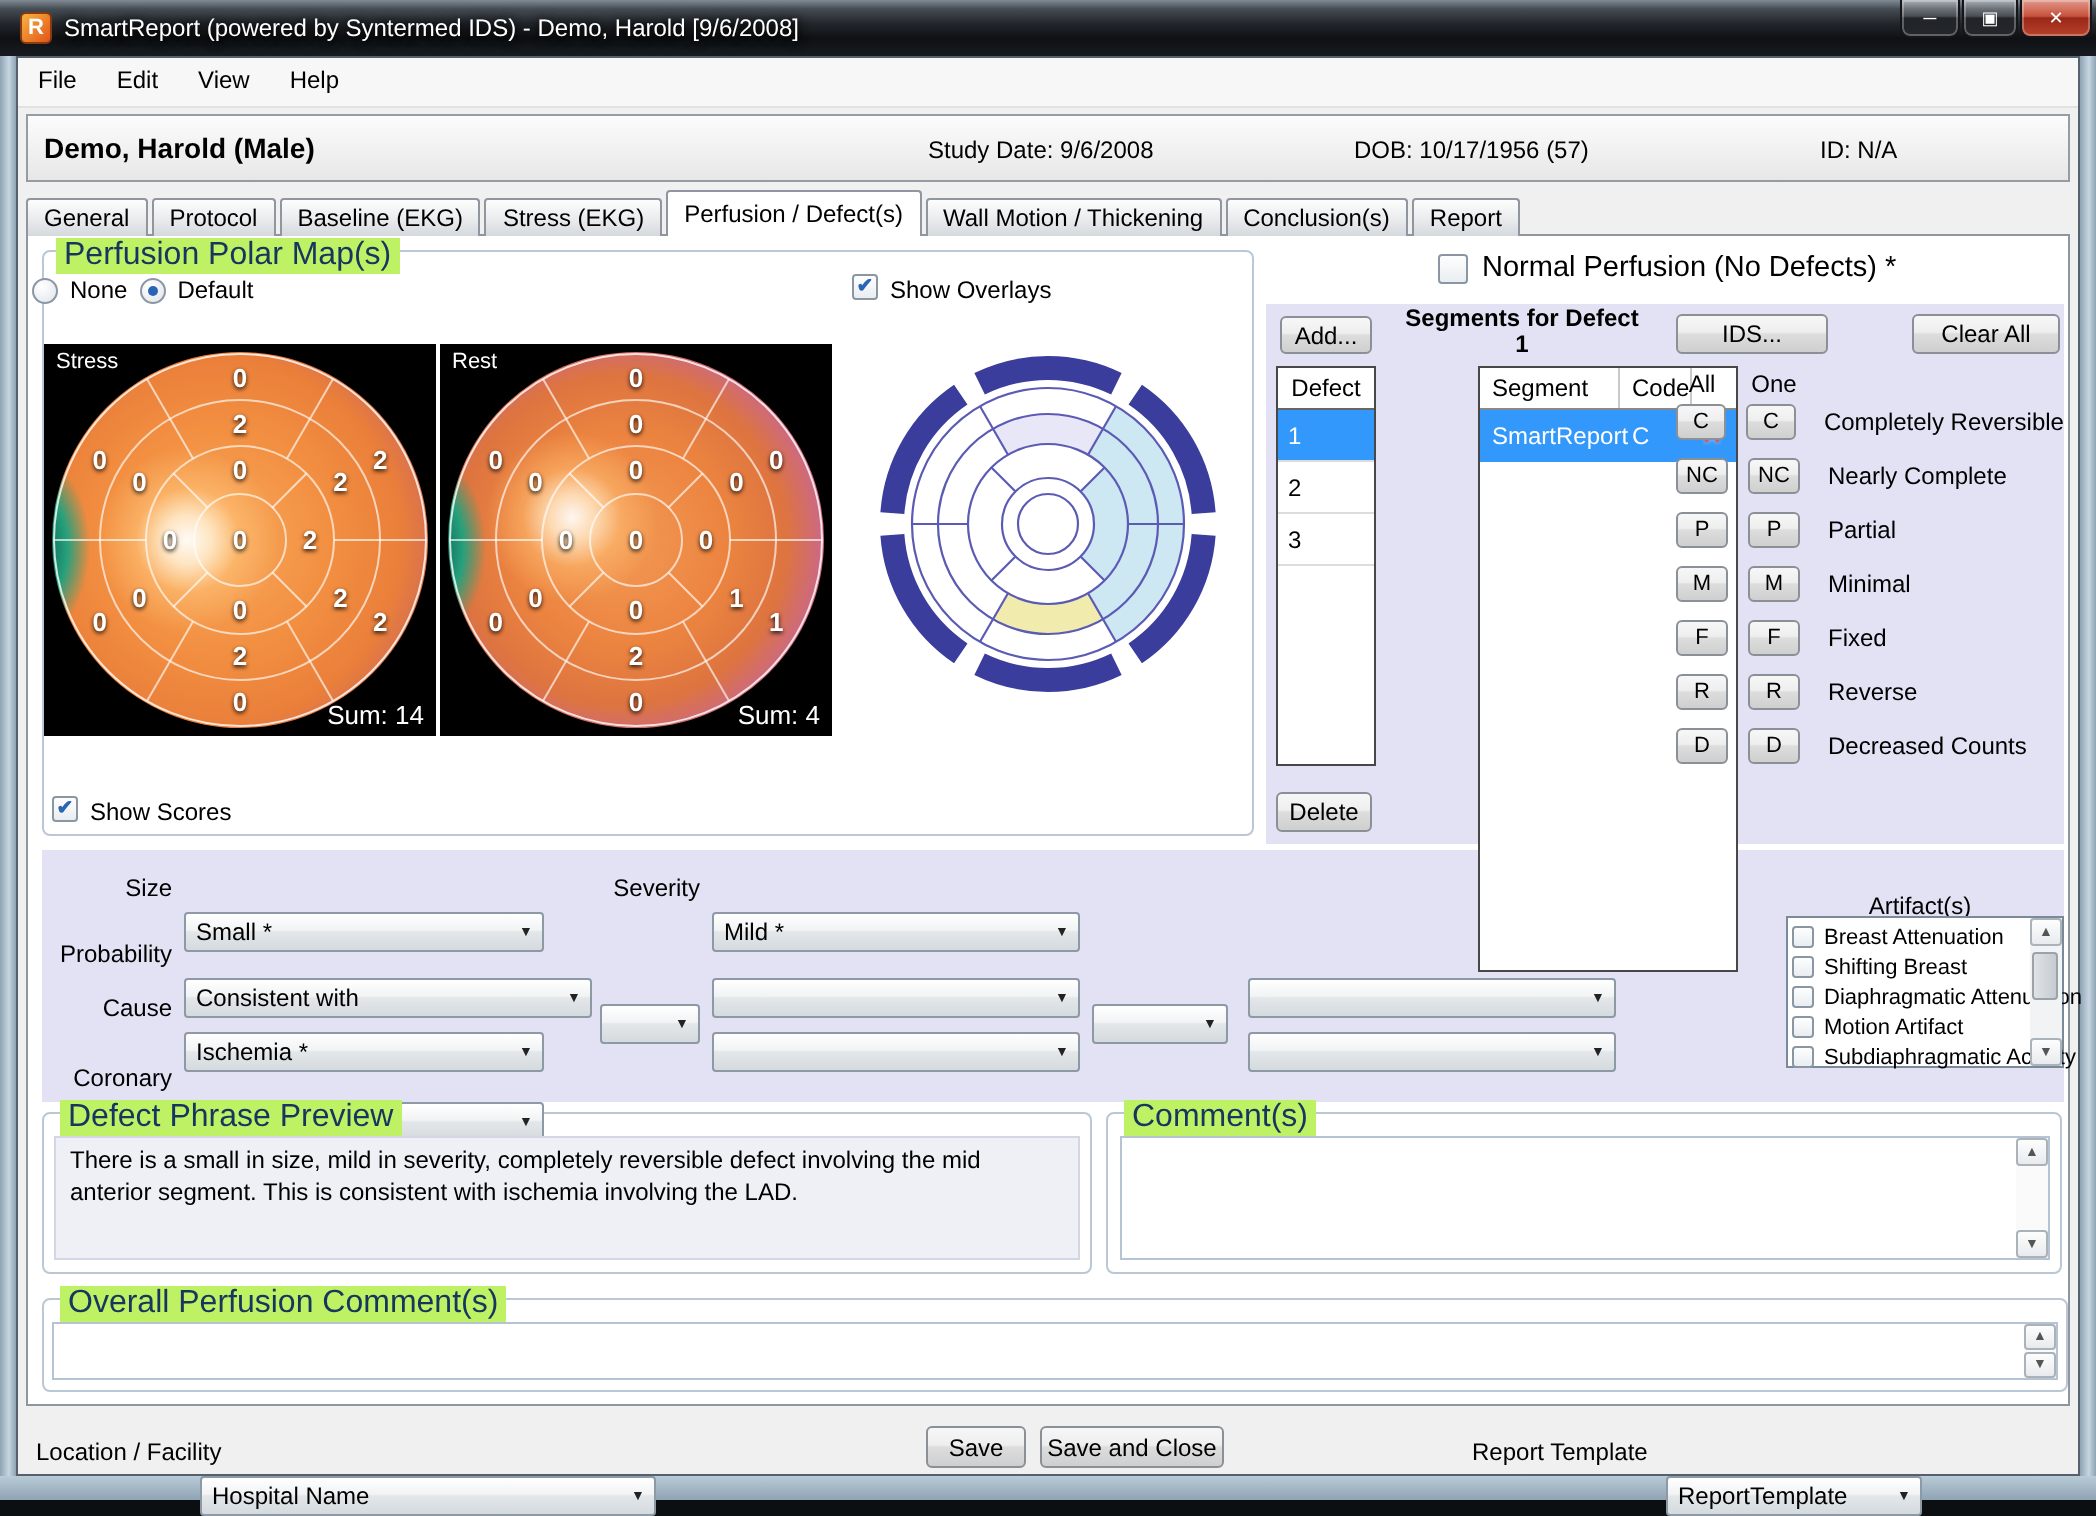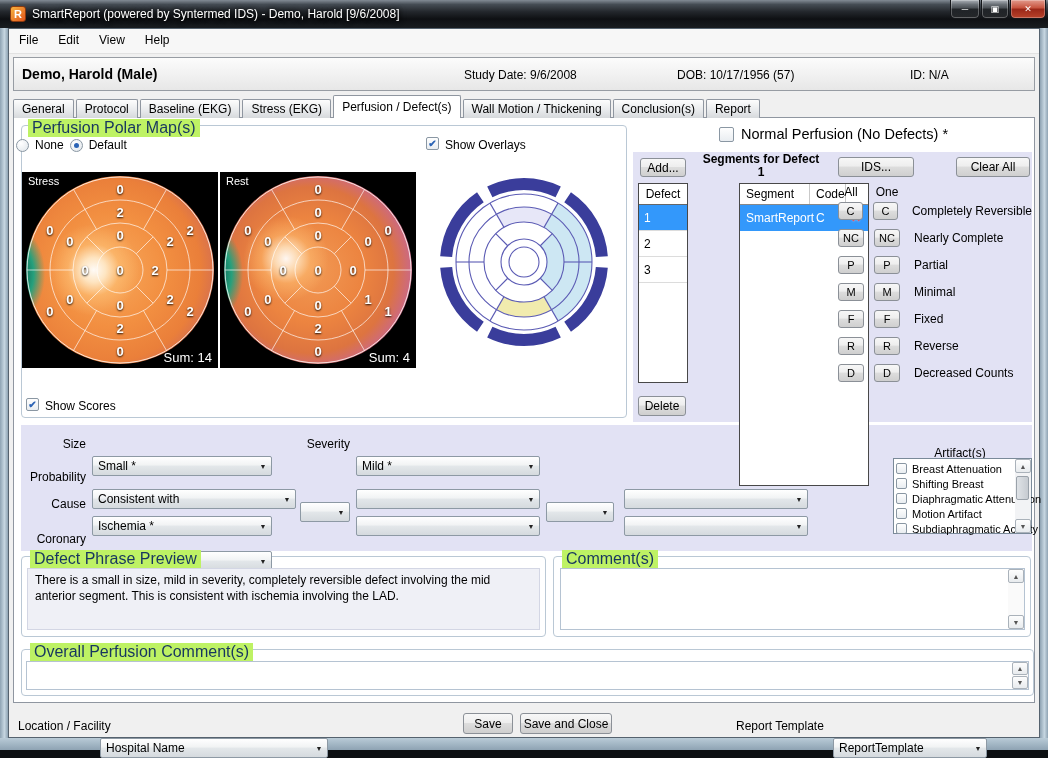--- a/index.html
+++ b/index.html
@@ -478,18 +478,18 @@
   </div>
 
   <span class="lbl" style="left:18px;top:719px;">Location / Facility</span>
   <div class="combo" style="left:100px;top:714px;width:228px;">
     <span class="val">Hospital Name</span>
       <span class="arr">▼</span>
   </div>
   <div class="btn" style="left:463px;top:713px;width:50px;height:21px;">Save</div>
   <div class="btn" style="left:520px;top:713px;width:92px;height:21px;">Save and Close</div>
   <span class="lbl" style="left:736px;top:719px;">Report Template</span>
-  <div class="combo" style="left:833px;top:714px;width:154px;">
+  <div class="combo" style="left:833px;top:714px;width:128px;">
     <span class="val">ReportTemplate</span>
       <span class="arr">▼</span>
   </div>
 
 </div>
 
 </body></html>

